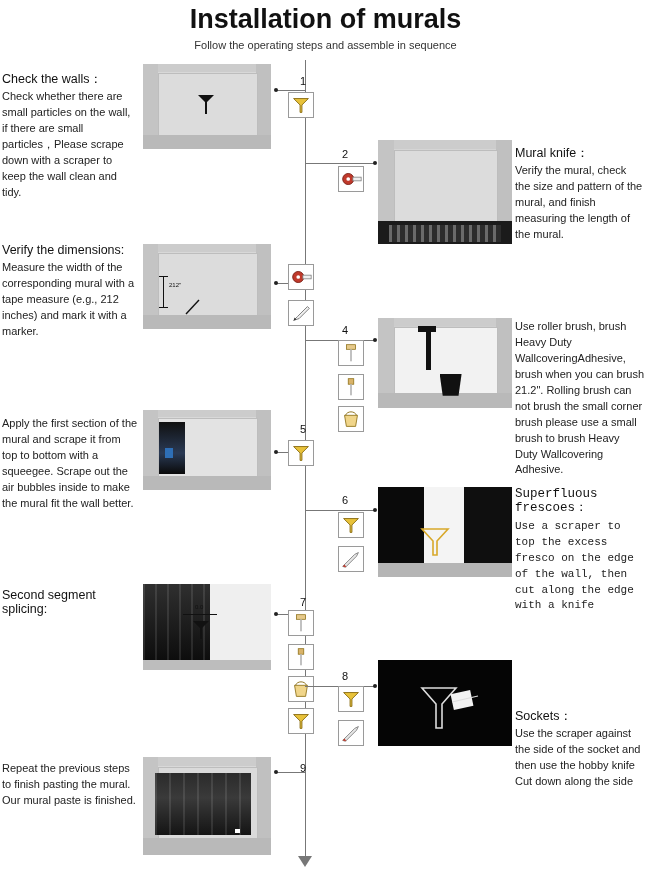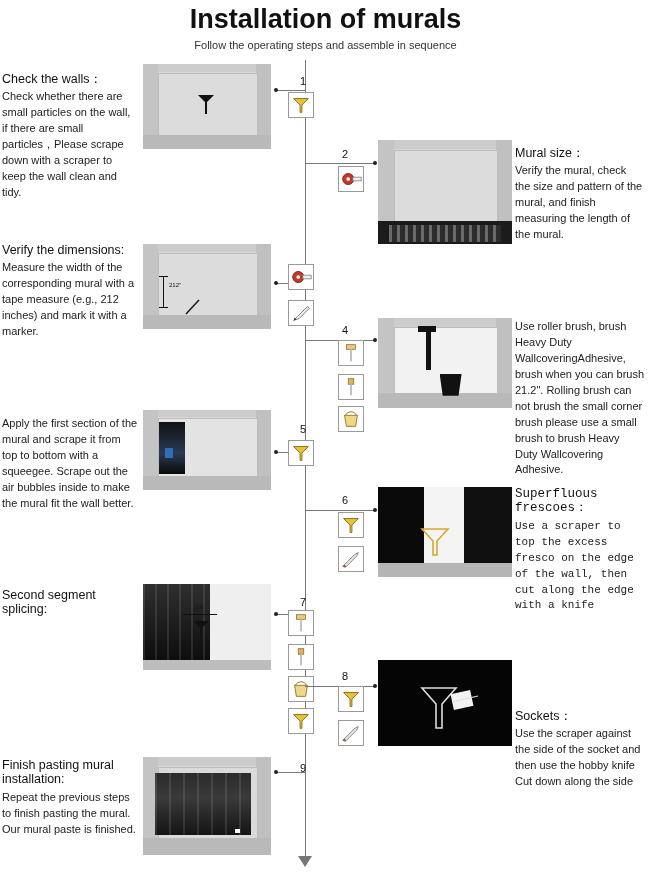--- a/index.html
+++ b/index.html
@@ -107,21 +107,21 @@
     <div class="ceil"></div>
       <div class="sideL"></div>
       <div class="sideR"></div>
       <div class="wall"></div>
     <div style="position:absolute;left:0;bottom:0;width:100%;height:22%;background:#1b1b1b;"></div>
     <div style="position:absolute;left:8%;bottom:2%;width:84%;height:16%;background:repeating-linear-gradient(90deg,#6a6a6a 0 3px,#2c2c2c 3px 8px);"></div>
   </div>
 </div>
 
 <div class="block" style="left:515px;top:146px;width:128px;">
-  <h3>Mural size：</h3>
+  <h3>Mural knife：</h3>
   <p>Verify the mural, check the size and pattern of the mural, and finish measuring the length of the mural.</p>
 </div>
 
 <div class="tool" style="left:338px;top:166px;">
   <svg viewBox="0 0 26 26">
     <circle cx="10" cy="13" r="6" fill="#c0392b" stroke="#7d2318" stroke-width="1"></circle>
     <circle cx="10" cy="13" r="2" fill="#fff"></circle>
     <rect x="15" y="11" width="9" height="4" fill="#f0f0f0" stroke="#777" stroke-width="0.8"></rect>
   </svg>
 </div>
@@ -337,21 +337,20 @@
     <path d="M4 21 L17 8 L21 6 L19 10 L7 22 Z" fill="#e6e6e6" stroke="#777" stroke-width="0.9"></path>
     <path d="M4 21 L8 22 L6 19 Z" fill="#c0392b"></path>
   </svg>
 </div>
 
 <div class="branch" style="left:276px;top:772px;width:29px;"></div>
 <div class="dot" style="left:274px;top:770px;"></div>
 <div class="stepnum" style="left:300px;top:762px;">9</div>
 
 <div class="block" style="left:2px;top:758px;width:136px;">
-  <h3>Finish pasting mural installation:</h3>
   <p>Repeat the previous steps to finish pasting the mural. Our mural paste is finished.</p>
 </div>
 
 <div class="photo" style="left:143px;top:757px;width:128px;height:98px;">
   <div class="room">
       <div class="ceil"></div>
       <div class="sideL"></div>
       <div class="sideR"></div>
       <div class="wall" style="background:#dadada;"></div>
       <div class="floor"></div>

